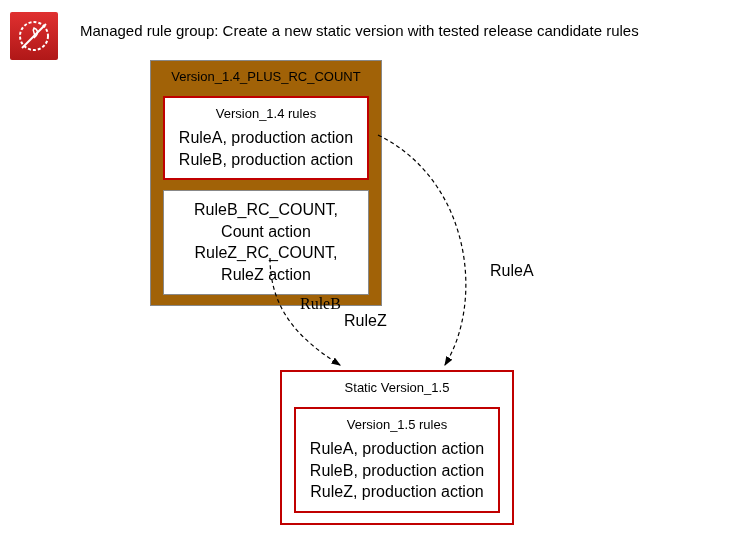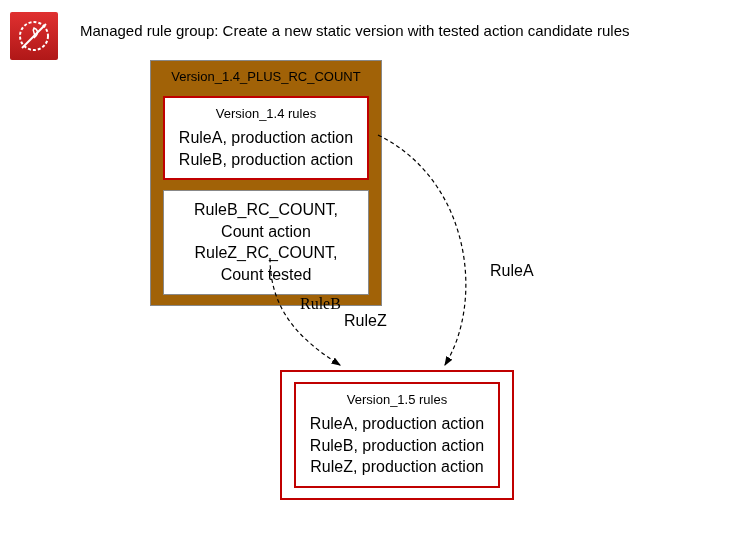--- a/index.html
+++ b/index.html
@@ -78,38 +78,39 @@
 <body>
 
 <div class="icon-box">
   <svg width="40" height="40" viewBox="0 0 40 40">
     <circle cx="20" cy="20" r="14" fill="none" stroke="#fff" stroke-width="2" stroke-dasharray="3 2"></circle>
     <path d="M20 12 C17 16 23 17 20 22 C23 20 25 16 22 13 Z" fill="none" stroke="#fff" stroke-width="1.5"></path>
     <line x1="8" y1="32" x2="32" y2="8" stroke="#fff" stroke-width="2"></line>
   </svg>
 </div>
 
-<div class="title">Managed rule group: Create a new static version with tested action candidate rules</div>
+<div class="title">Managed rule group: Create a new static version with tested release candidate rules</div>
 
 <div class="outer-box" style="left:150px; top:60px; width:230px;">
   <div class="box-title">Version_1.4_PLUS_RC_COUNT</div>
 
   <div class="inner-box">
     <div class="sub-title">Version_1.4 rules</div>
     <div class="rule-line">RuleA, production action</div>
     <div class="rule-line">RuleB, production action</div>
   </div>
 
   <div class="inner-box gray">
     <div class="rule-line">RuleB_RC_COUNT, Count action</div>
-    <div class="rule-line">RuleZ_RC_COUNT, Count tested</div>
+    <div class="rule-line">RuleZ_RC_COUNT, RuleZ action</div>
   </div>
 </div>
 
 <div class="outer-box red" style="left:280px; top:370px; width:230px;">
+  <div class="box-title">Static Version_1.5</div>
   <div class="inner-box">
     <div class="sub-title">Version_1.5 rules</div>
     <div class="rule-line">RuleA, production action</div>
     <div class="rule-line">RuleB, production action</div>
     <div class="rule-line">RuleZ, production action</div>
   </div>
 </div>
 
 <svg class="arrows">
   <defs>

